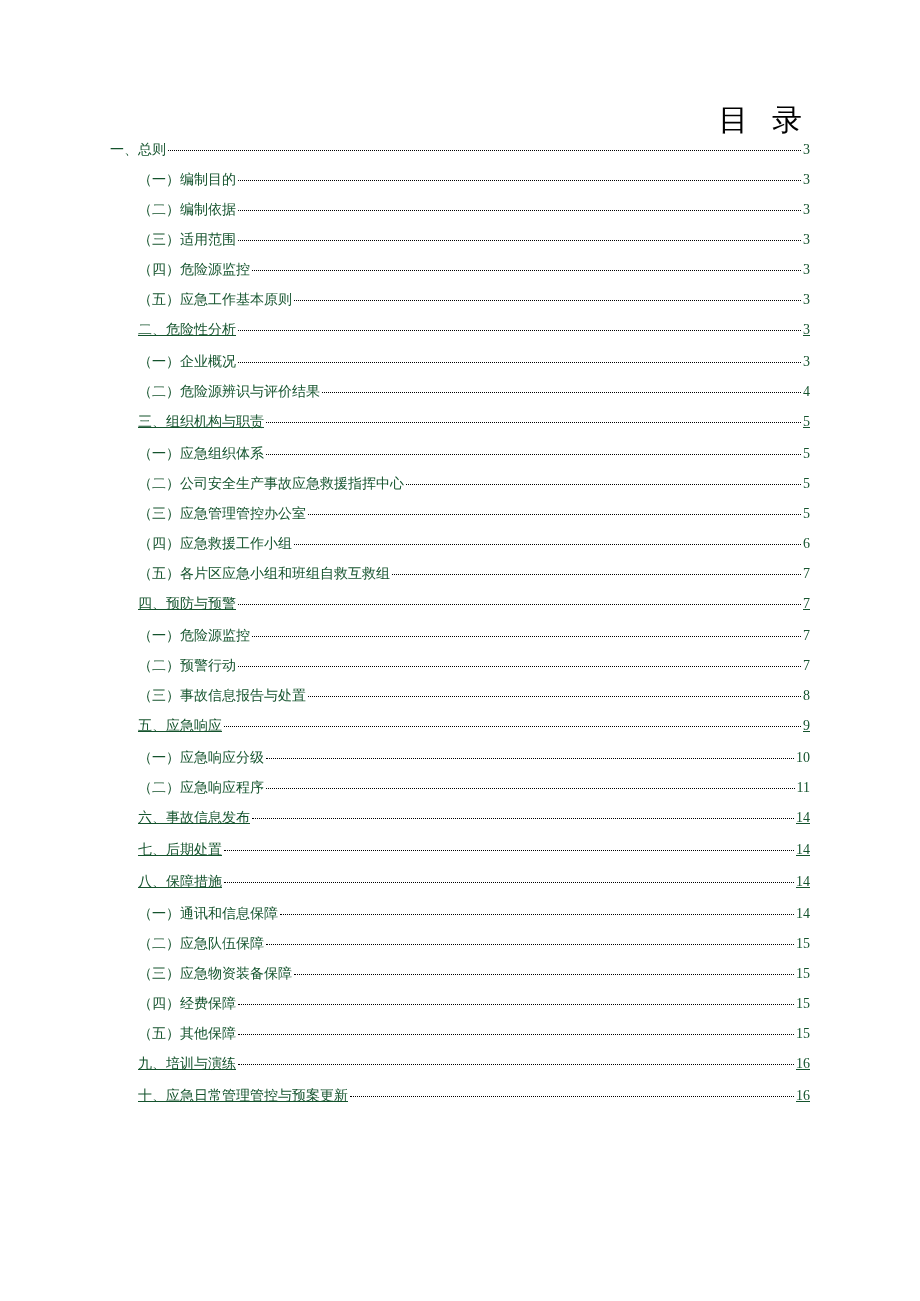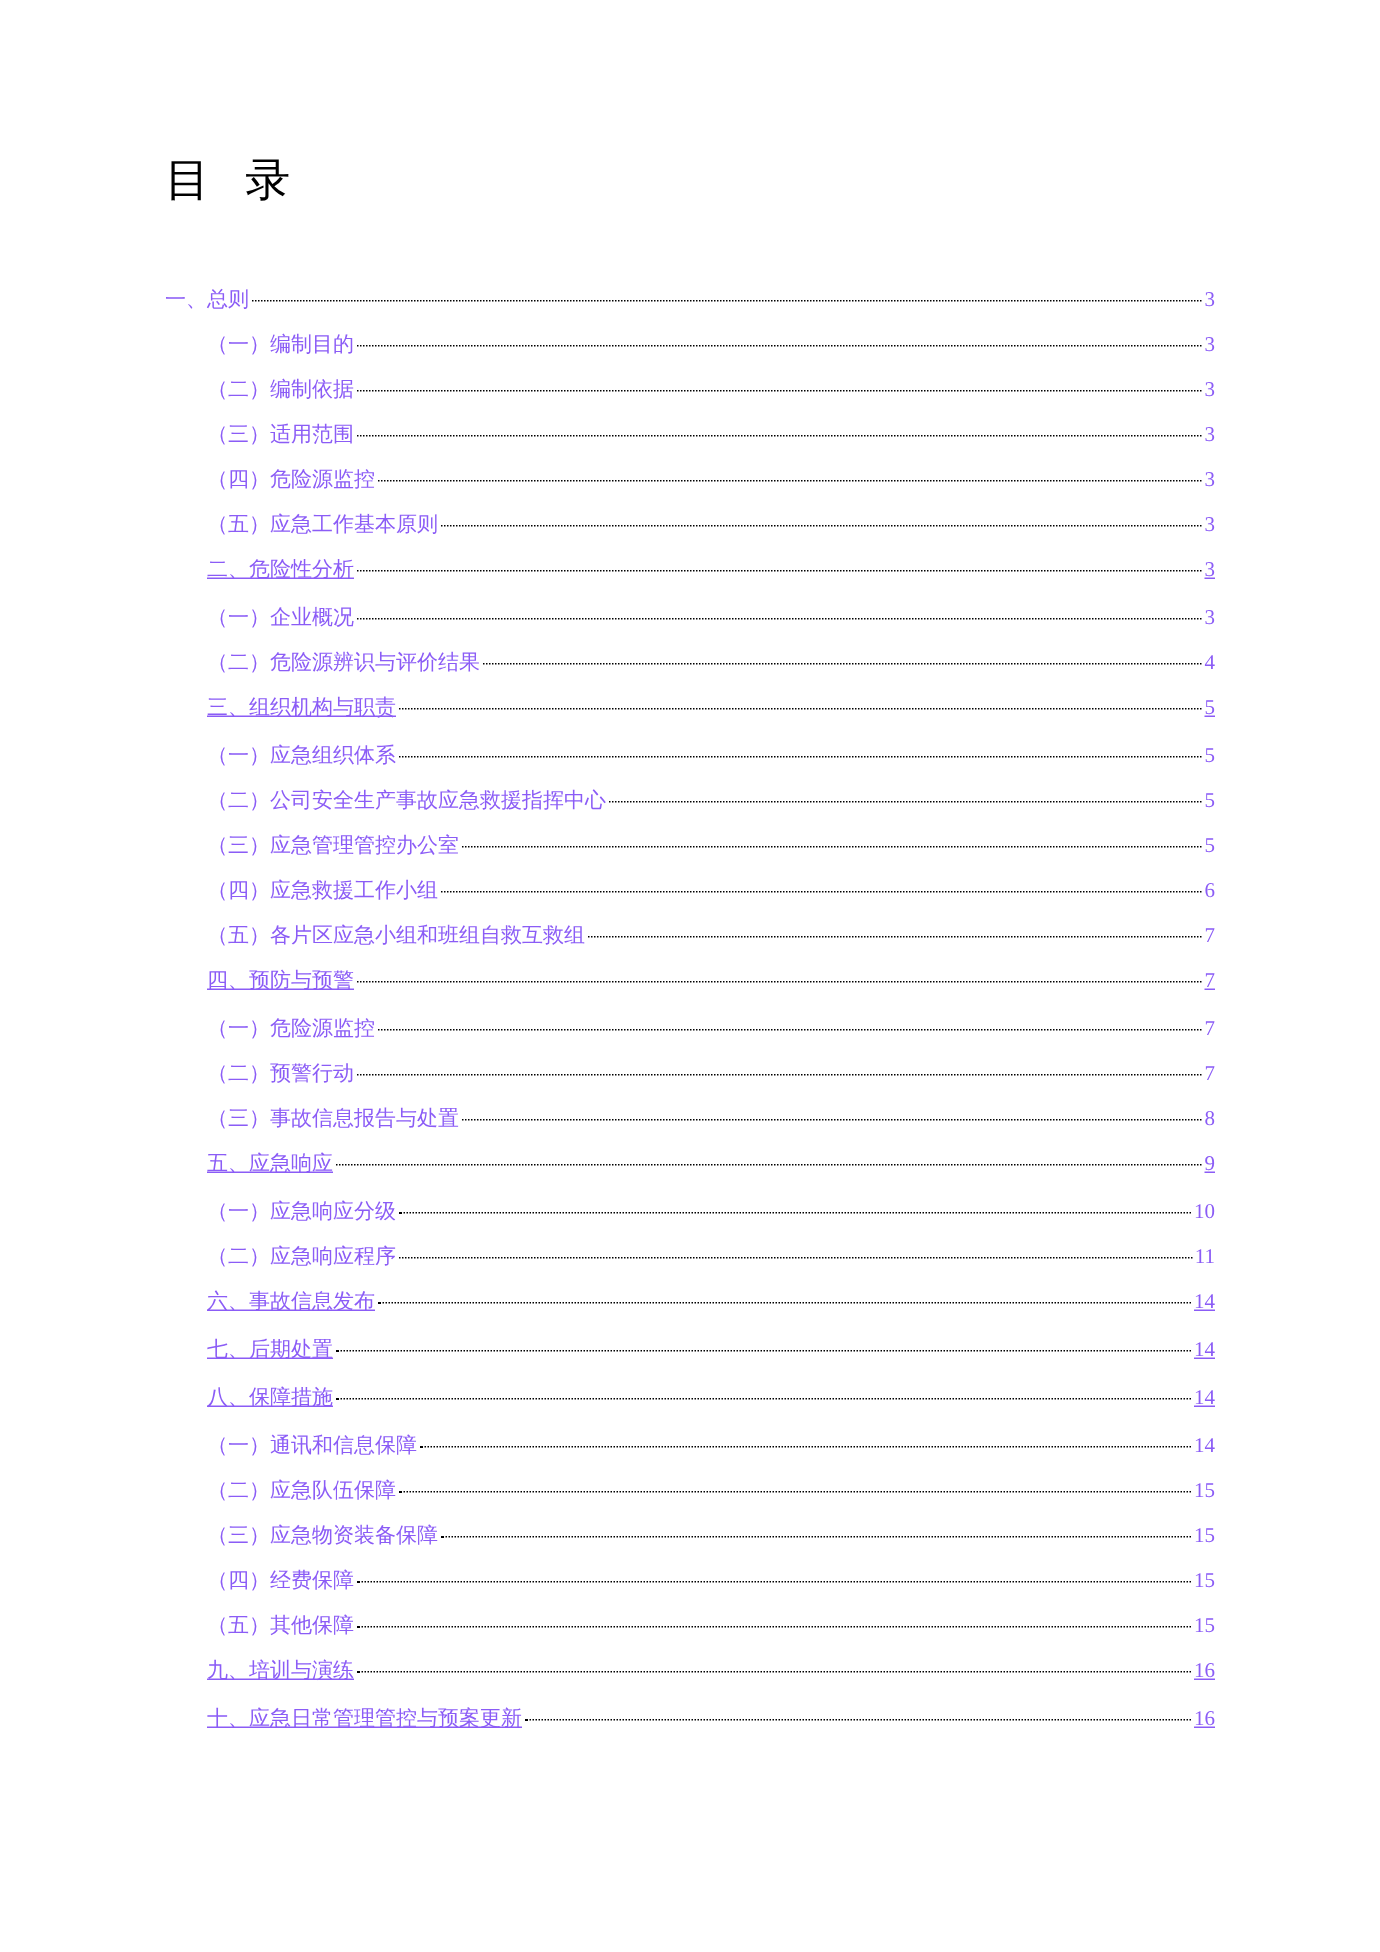--- a/index.html
+++ b/index.html
@@ -8,33 +8,32 @@
       box-sizing: border-box;
     }
     body {
       background: #ffffff;
       font-family: "SimSun", "宋体", serif;
       width: 920px;
       height: 1301px;
       padding: 100px 110px 0 110px;
     }
     .title {
-      text-align: left;
+      text-align: right;
       font-size: 30px;
       font-weight: normal;
-      margin-bottom: 50px;
       letter-spacing: 8px;
       font-family: "SimSun", "宋体", serif;
     }
     .toc-line {
       display: flex;
       align-items: baseline;
       font-size: 14px;
       margin-bottom: 12px;
-      color: #8b5cf6;
+      color: #14532d;
     }
     .toc-line.level1 {
       margin-left: 0;
     }
     .toc-line.level2 {
       margin-left: 28px;
     }
     .toc-line.section {
       margin-left: 28px;
       margin-top: 8px;

